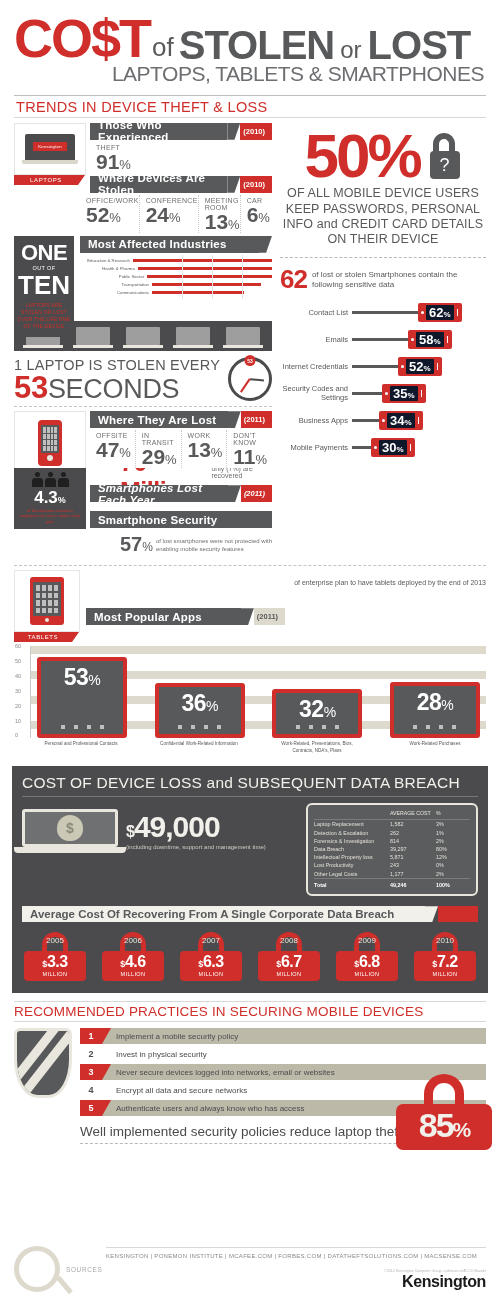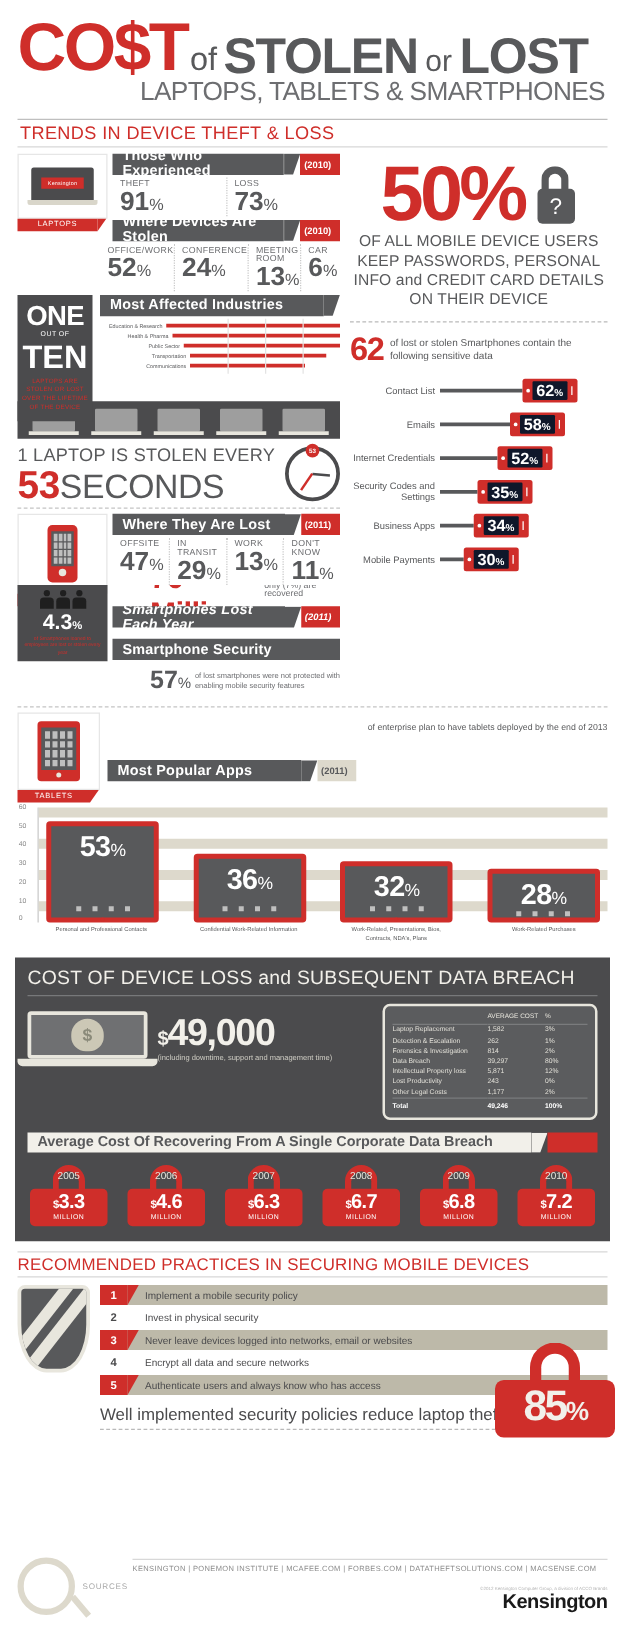--- a/index.html
+++ b/index.html
@@ -312,24 +312,20 @@
           <div class="ribbon">
             <div class="ribbon-main">Those Who Experienced</div>
             <div class="ribbon-skew"></div>
             <div class="ribbon-year">(2010)</div>
           </div>
           <div class="statrow">
             <div class="stat">
               <div class="stat-lbl">THEFT</div>
               <div class="stat-val"><span>91</span><small>%</small></div>
             </div>
-            <div class="stat">
-              <div class="stat-lbl">LOSS</div>
-              <div class="stat-val"><span>73</span><small>%</small></div>
-            </div>
           </div>
 
           <div class="ribbon" style="margin-top:3px;">
             <div class="ribbon-main">Where Devices Are Stolen</div>
             <div class="ribbon-skew"></div>
             <div class="ribbon-year">(2010)</div>
           </div>
         </div>
       </div>
 
@@ -676,21 +672,21 @@
         <div class="bar" style="height:49px">
           <span class="val"><span>32</span><small>%</small></span>
           <span class="dots">
               <i></i>
               <i></i>
               <i></i>
               <i></i>
             </span>
             <span class="nub"></span>
         </div>
-        <div class="bar" style="height:43px">
+        <div class="bar" style="height:56px">
           <span class="val"><span>28</span><small>%</small></span>
           <span class="dots">
               <i></i>
               <i></i>
               <i></i>
               <i></i>
             </span>
             <span class="nub"></span>
         </div>
       </div>
@@ -848,21 +844,21 @@
         <div class="recitem odd">
           <span class="recnum">1</span>
           <span class="rectxt">Implement a mobile security policy</span>
         </div>
         <div class="recitem even">
           <span class="recnum">2</span>
           <span class="rectxt">Invest in physical security</span>
         </div>
         <div class="recitem odd">
           <span class="recnum">3</span>
-          <span class="rectxt">Never leave devices logged into networks, email or websites</span>
+          <span class="rectxt">Never secure devices logged into networks, email or websites</span>
         </div>
         <div class="recitem even">
           <span class="recnum">4</span>
           <span class="rectxt">Encrypt all data and secure networks</span>
         </div>
         <div class="recitem odd">
           <span class="recnum">5</span>
           <span class="rectxt">Authenticate users and always know who has access</span>
         </div>
       </div>

